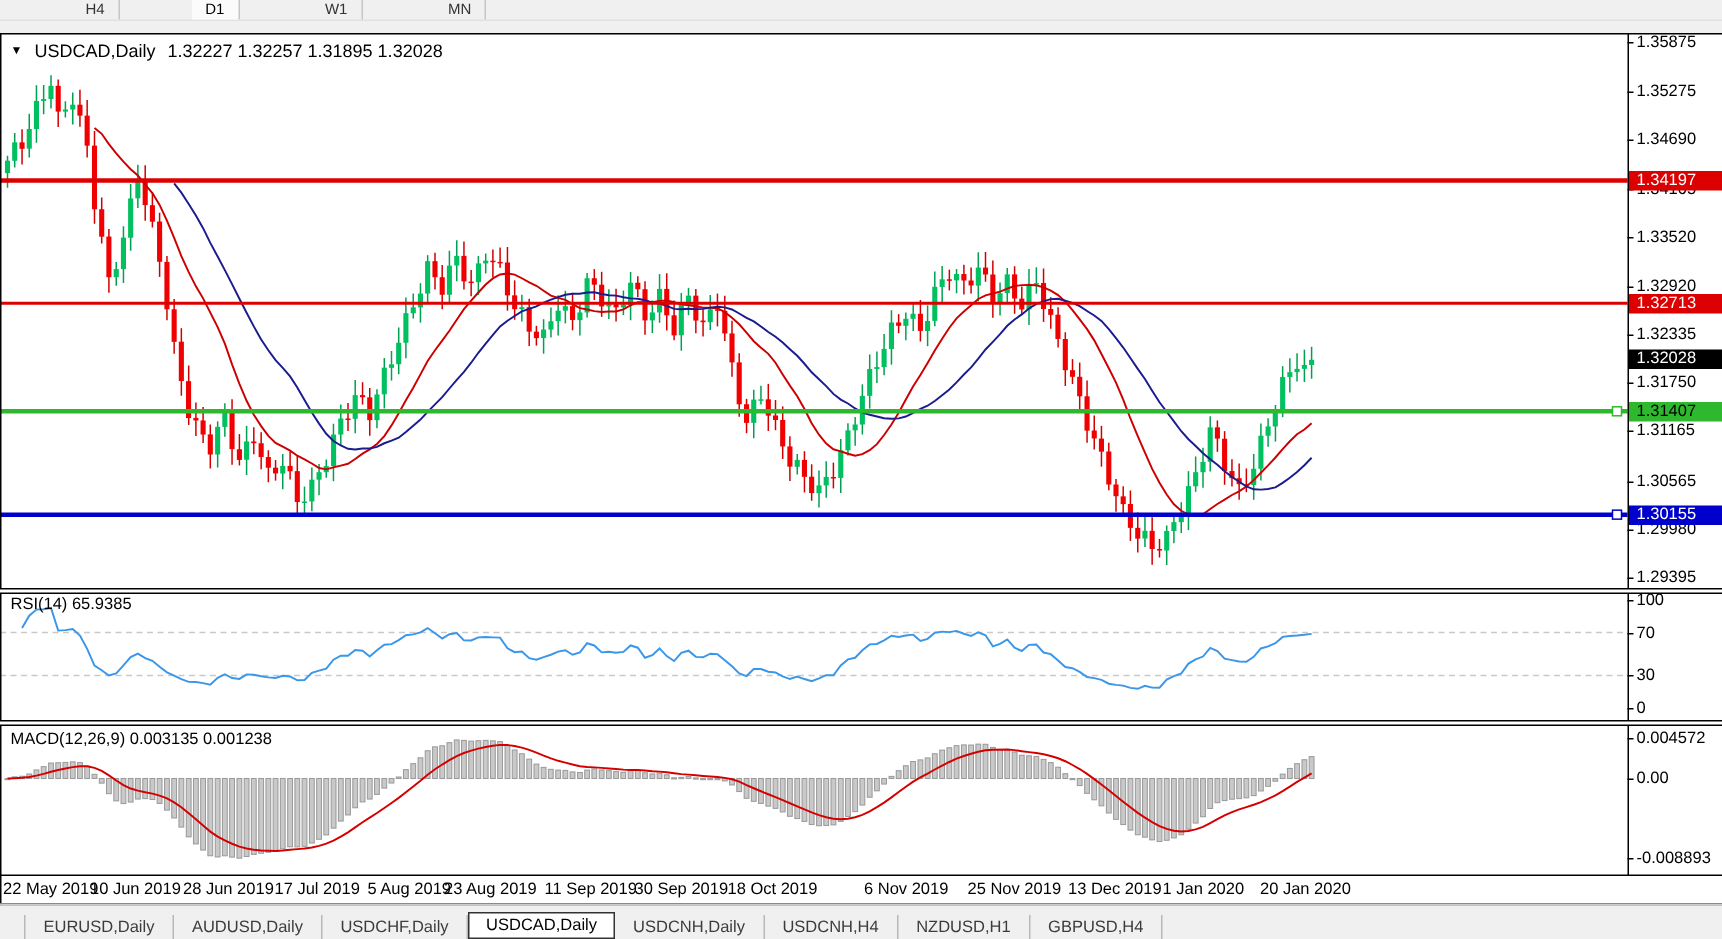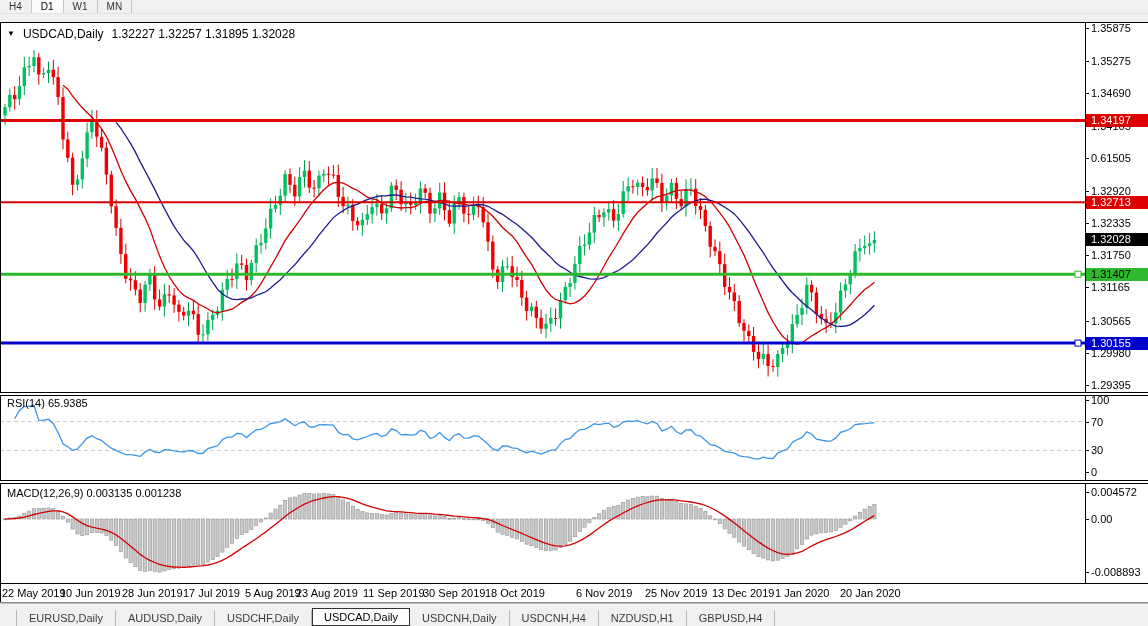--- a/index.html
+++ b/index.html
@@ -1,21 +1,21 @@
 <!DOCTYPE html>
 <html><head>
 <meta charset="utf-8">
 <style>
   html,body{margin:0;padding:0;background:#fff;}
   #app{position:relative;width:1148px;height:626px;background:#f0f0f0;
        font-family:"Liberation Sans",sans-serif;overflow:hidden;}
   .tf-bar{position:absolute;left:0;top:0;width:1148px;height:13px;display:flex;
           background:#f0f0f0;border-bottom:1px solid #e2e2e2;z-index:12;}
   .tf-tab{font-size:10px;line-height:13px;padding:0 9px;color:#333;
-          border-right:1px solid #c6c6c6;cursor:default;}
+          border-right:1px solid #c6c6c6;cursor:default;margin-left:48px;}
   .tf-tab.active{background:#fbfbfb;color:#000;}
   .chart-bg{position:absolute;left:0;top:23px;width:1148px;height:580px;background:#fff;z-index:1;}
   .b-top{position:absolute;left:0;top:22px;width:1148px;height:1px;background:#000;z-index:4;}
   .b-left{position:absolute;left:0;top:22px;width:1px;height:581px;background:#000;z-index:4;}
   .b-axis{position:absolute;left:1085px;top:22px;width:1px;height:562px;background:#000;z-index:4;}
   .sep{position:absolute;left:0;width:1148px;height:2px;background:#fff;
        border-top:1px solid #000;border-bottom:1px solid #000;z-index:4;}
   #sep1{top:392px;} #sep2{top:480px;}
   .b-bottom{position:absolute;left:0;top:583px;width:1148px;height:1px;background:#000;z-index:4;}
   .b-daterow{position:absolute;left:0;top:602px;width:1148px;height:1px;background:#8a8a8a;z-index:4;}
@@ -645,21 +645,21 @@
     </div>
 <div class="tickmark" style="top: 28px;"></div>
     <div class="ptick" style="top: 22px;">1.35875</div>
     <div class="tickmark" style="top: 61px;"></div>
     <div class="ptick" style="top: 55px;">1.35275</div>
     <div class="tickmark" style="top: 93px;"></div>
     <div class="ptick" style="top: 87px;">1.34690</div>
     <div class="tickmark" style="top: 126px;"></div>
     <div class="ptick" style="top: 120px;">1.34105</div>
     <div class="tickmark" style="top: 158px;"></div>
-    <div class="ptick" style="top: 152px;">0.61505</div>
+    <div class="ptick" style="top: 152px;">1.33520</div>
     <div class="tickmark" style="top: 191px;"></div>
     <div class="ptick" style="top: 185px;">1.32920</div>
     <div class="tickmark" style="top: 223px;"></div>
     <div class="ptick" style="top: 217px;">1.32335</div>
     <div class="tickmark" style="top: 255px;"></div>
     <div class="ptick" style="top: 249px;">1.31750</div>
     <div class="tickmark" style="top: 287px;"></div>
     <div class="ptick" style="top: 281px;">1.31165</div>
     <div class="tickmark" style="top: 321px;"></div>
     <div class="ptick" style="top: 315px;">1.30565</div>

